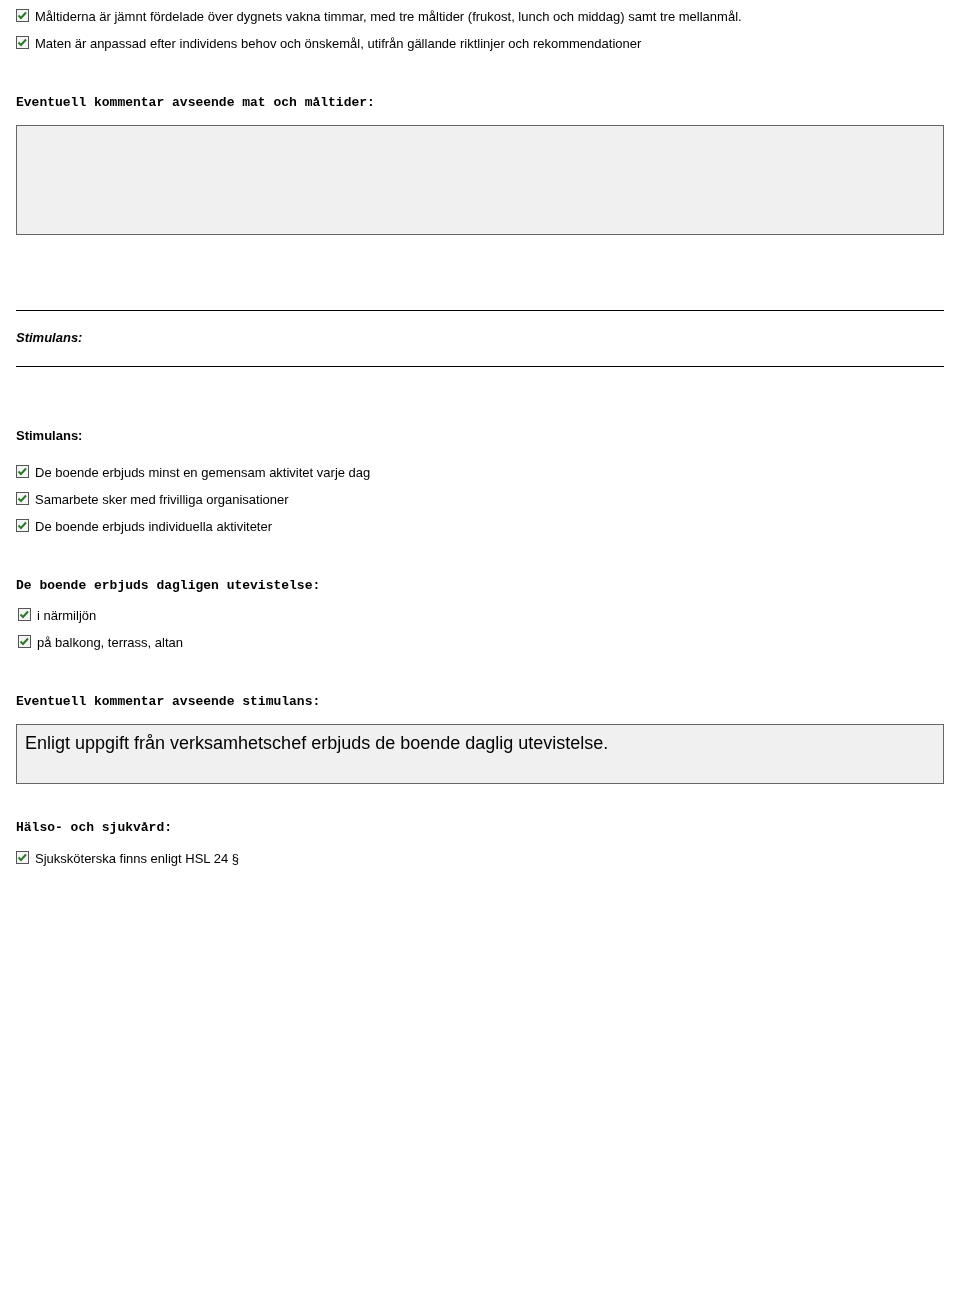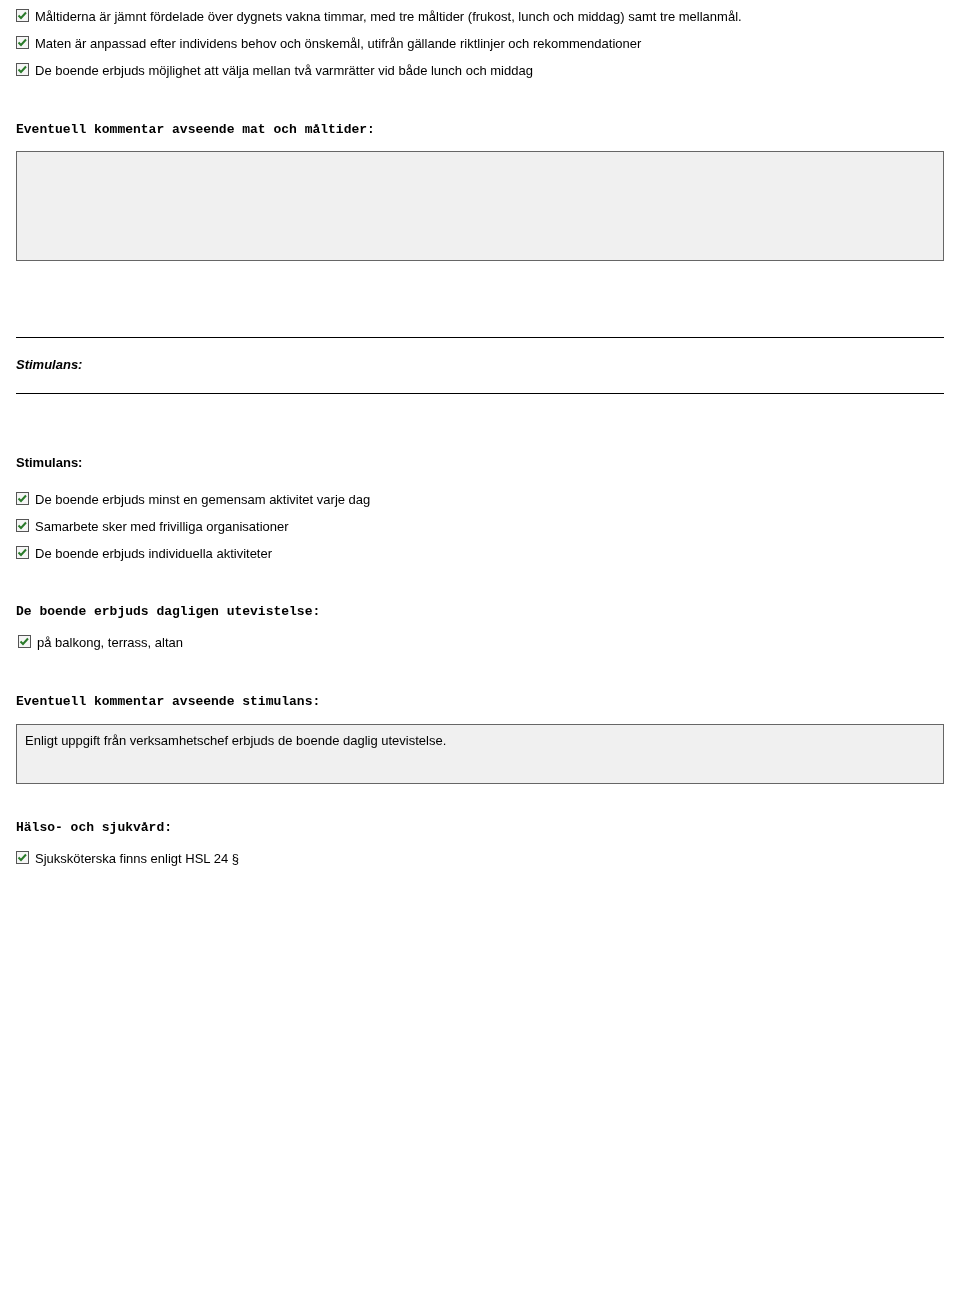--- a/index.html
+++ b/index.html
@@ -47,21 +47,21 @@
     margin-bottom: 18px;
   }
   .comment-box {
     width: 100%;
     height: 110px;
     box-sizing: border-box;
     border: 1px solid #666;
     background: #f0f0f0;
     padding: 8px;
     font-family: Verdana, Arial, sans-serif;
-    font-size: 13px;
+    font-size: 18px;
     resize: none;
   }
   .comment-box.small {
     height: 60px;
   }
   hr.section-rule {
     border: none;
     border-top: 1px solid #000;
     margin: 70px 0 18px 0;
   }
@@ -98,28 +98,20 @@
     <span class="check-text">Måltiderna är jämnt fördelade över dygnets vakna timmar, med tre måltider (frukost, lunch och middag) samt tre mellanmål.</span>
   </div>
   <div class="check-line">
     <span class="check-icon">
         <svg class="chk">
           <use href="#chk-checked"></use>
         </svg>
       </span>
     <span class="check-text">Maten är anpassad efter individens behov och önskemål, utifrån gällande riktlinjer och rekommendationer</span>
   </div>
-  <div class="check-line">
-    <span class="check-icon">
-        <svg class="chk">
-          <use href="#chk-checked"></use>
-        </svg>
-      </span>
-    <span class="check-text">De boende erbjuds möjlighet att välja mellan två varmrätter vid både lunch och middag</span>
-  </div>
 
   
   <div class="heading-bold">Eventuell kommentar avseende mat och måltider:</div>
   <textarea class="comment-box" style=""></textarea>
 
   
   <hr class="section-rule">
   <div class="heading-bold-italic" style="margin-top:0">Stimulans:</div>
 
   <hr class="section-rule" style="margin-top:18px;margin-bottom:60px">
@@ -153,20 +145,28 @@
 
   
   <div class="heading-bold">De boende erbjuds dagligen utevistelse:</div>
 
   <div class="check-line i-spacer">
     <span class="check-icon">
         <svg class="chk">
           <use href="#chk-checked"></use>
         </svg>
       </span>
+    <span class="check-text">i närmiljön</span>
+  </div>
+  <div class="check-line i-spacer">
+    <span class="check-icon">
+        <svg class="chk">
+          <use href="#chk-checked"></use>
+        </svg>
+      </span>
     <span class="check-text">på balkong, terrass, altan</span>
   </div>
 
   
   <div class="heading-bold">Eventuell kommentar avseende stimulans:</div>
   <textarea class="comment-box small" style="">Enligt uppgift från verksamhetschef erbjuds de boende daglig utevistelse.</textarea>
 
   
   <div class="heading-bold" style="margin-top:29px">Hälso- och sjukvård:</div>
 

